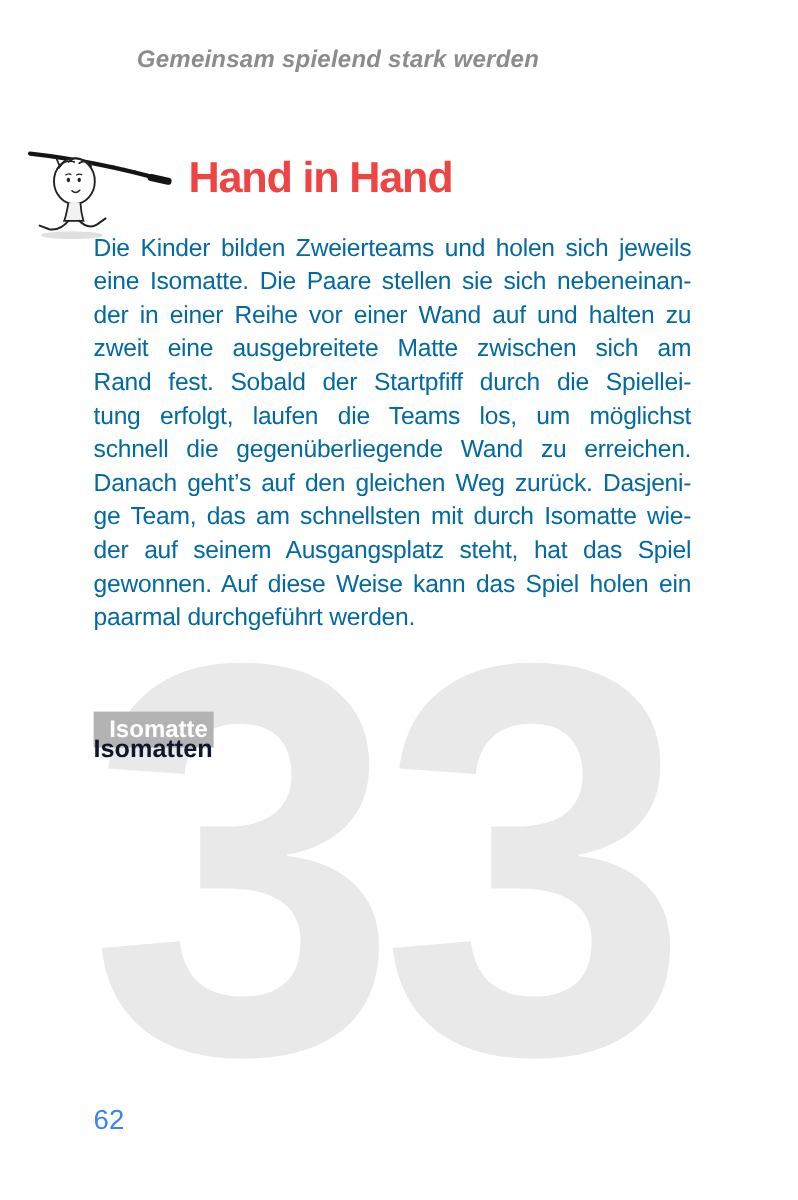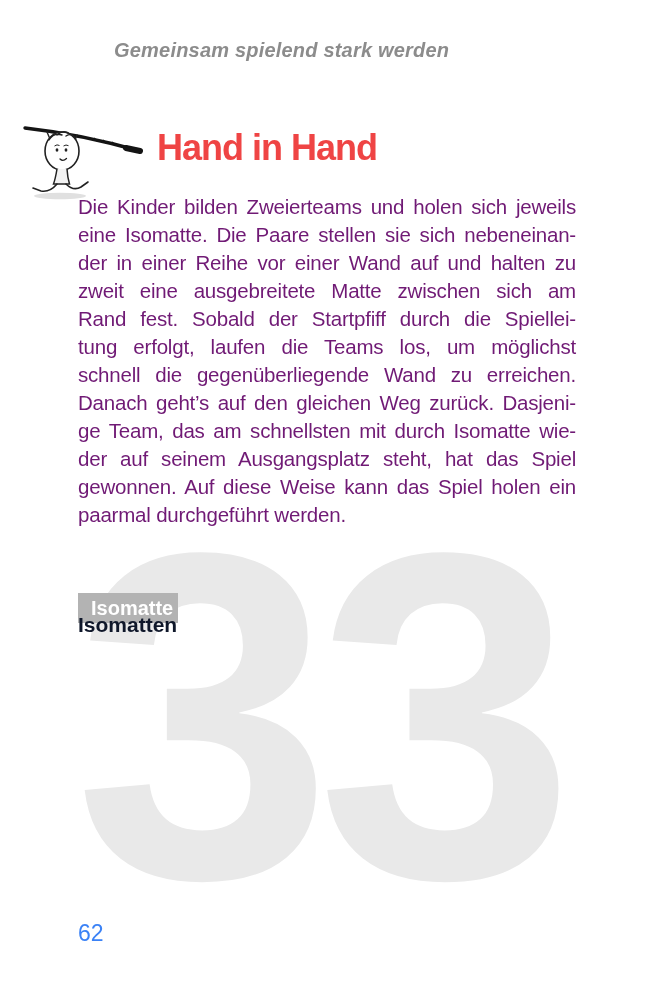--- a/index.html
+++ b/index.html
@@ -46,21 +46,21 @@
   }
 
   .body-text {
     position: absolute;
     left: 78px;
     top: 193px;
     width: 498px;
     font-size: 20.5px;
     line-height: 28px;
     letter-spacing: -0.2px;
-    color: #701a75;
+    color: #0369a1;
   }
   .body-line { text-align: justify; text-align-last: justify; }
   .body-line.last { text-align-last: left; }
 
   .watermark {
     position: absolute;
     left: 74px;
     top: 548px;
     font-size: 465px;
     line-height: 336px;

